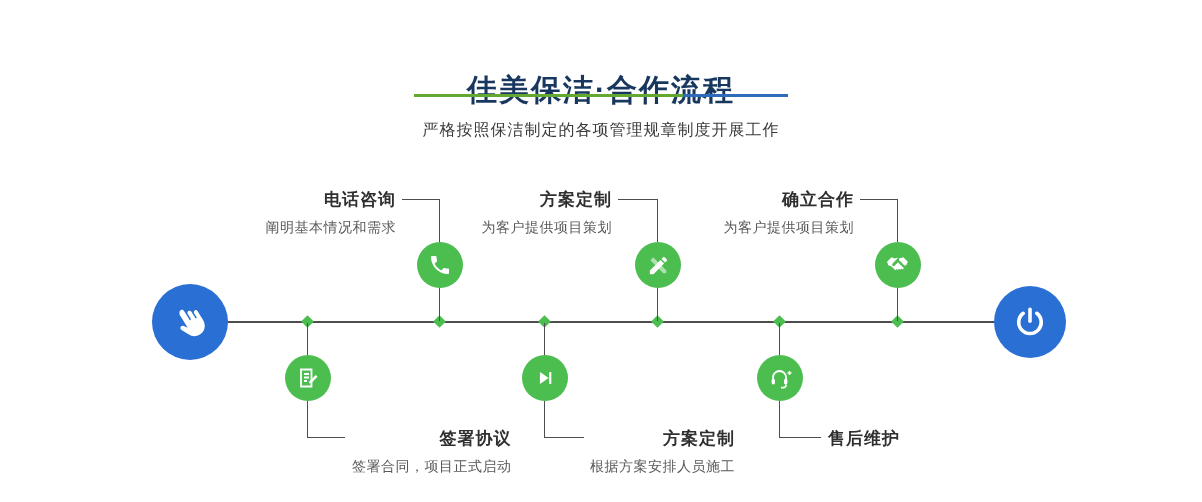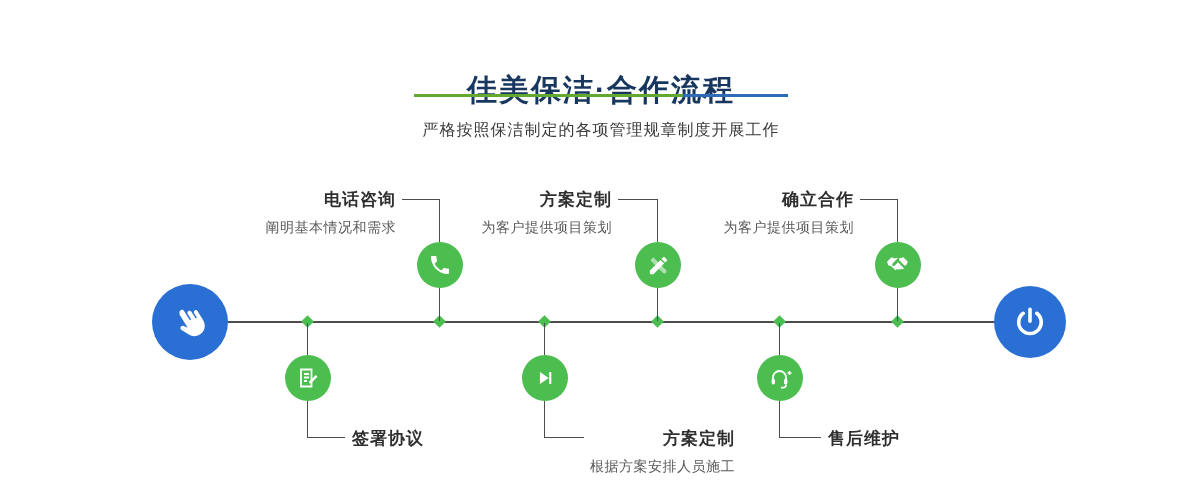--- a/index.html
+++ b/index.html
@@ -139,20 +139,21 @@
         <g fill="none" stroke="#fff" stroke-width="1.8">
           <path d="M5 3.5h10.5v17H5z"></path>
           <path d="M8 8h5M8 11.5h5M8 15h3"></path>
         </g>
         <path fill="#fff" d="M13.5 15.2 19.7 9l1.8 1.8-6.2 6.2-2.4.6z"></path>
       </svg>
     </span>
   </div>
   <div class="label bottom" style="left:352px;top:427px">
     <div class="step-title">签署协议</div>
+    <div class="step-desc">签署合同，项目正式启动</div>
   </div>
 
   <div class="vline" style="left:544px;top:323px;height:32px"></div>
   <div class="vline" style="left:544px;top:401px;height:37px"></div>
   <div class="hline" style="left:544px;top:437px;width:40px"></div>
   <div class="step-node" style="left:522px;top:355px">
     <span class="node-icon">
       <svg width="22" height="22" viewBox="0 0 24 24" fill="#fff">
         <path d="M6.5 5.5 16 12l-9.5 6.5z"></path>
         <rect x="16.5" y="5.5" width="2.4" height="13"></rect>

